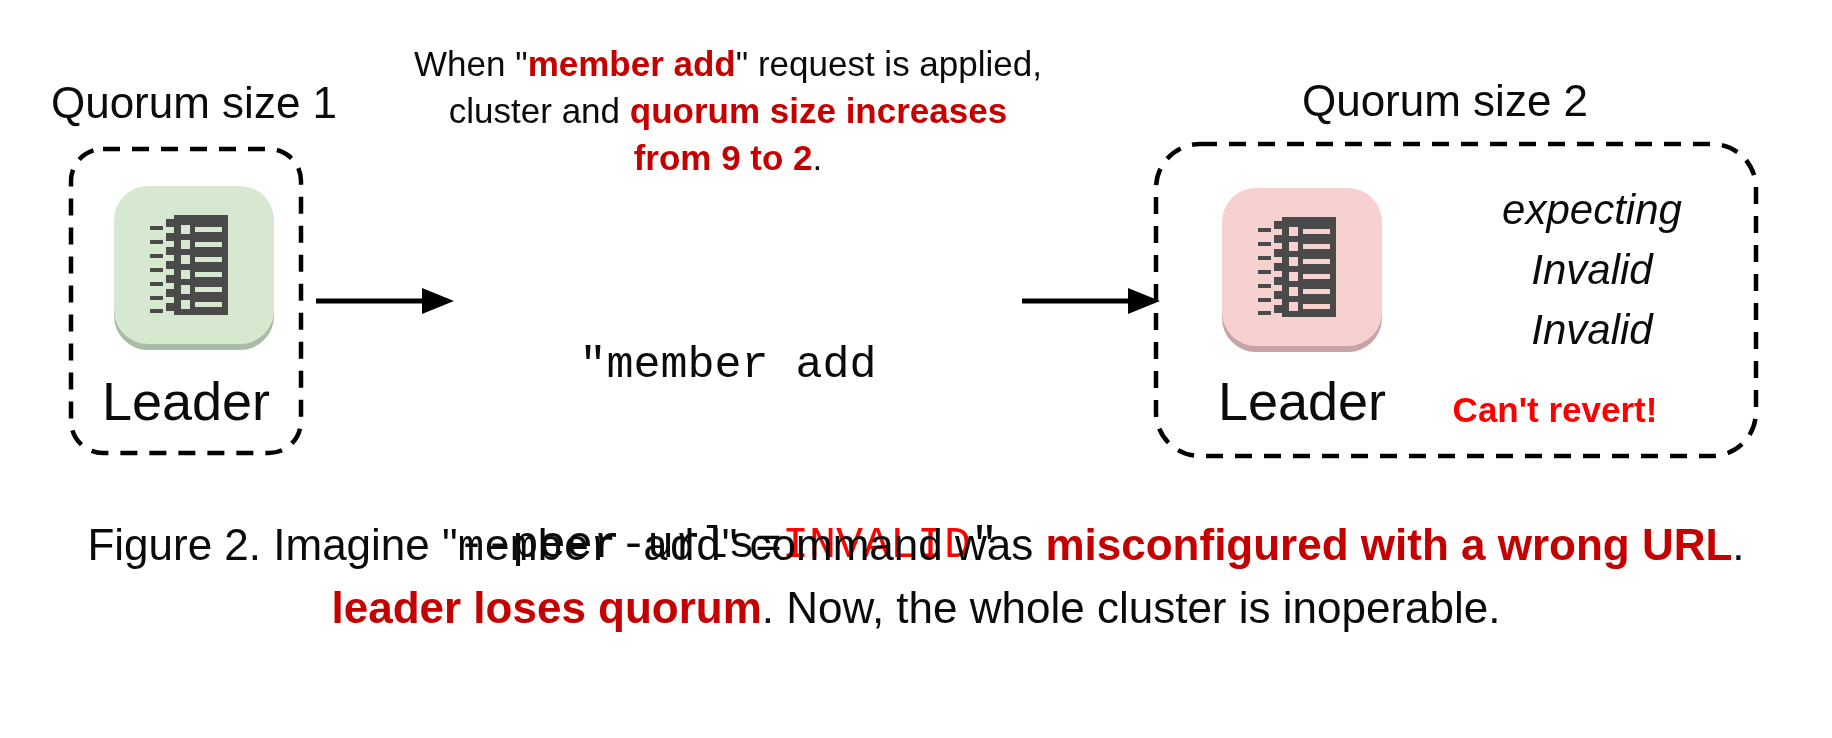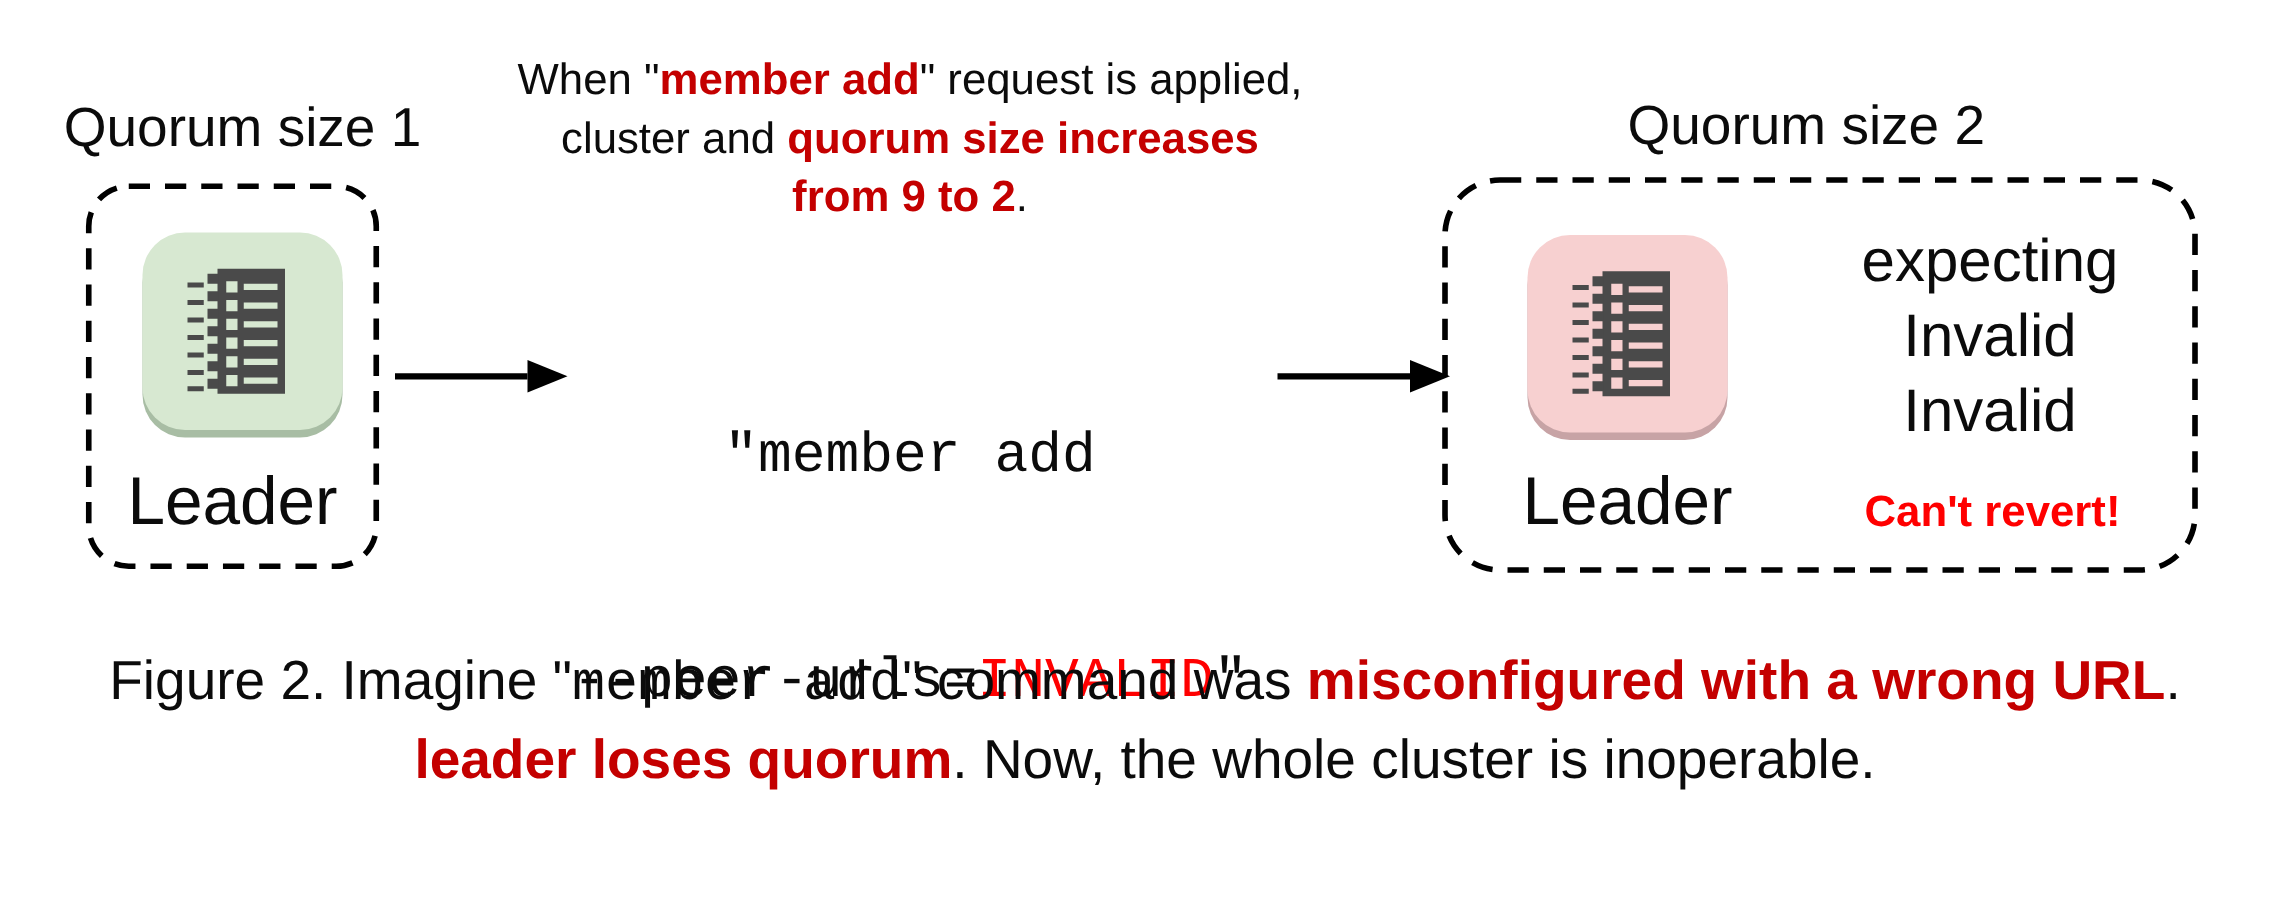--- a/index.html
+++ b/index.html
@@ -60,22 +60,23 @@
 
   .command {
     font-family: "Liberation Mono", monospace;
     font-size: 45px;
     line-height: 60px;
     text-align: center;
     white-space: pre;
   }
 
   .expect {
-    font-size: 48px;
+    font-size: 42px;
     line-height: 60px;
+    font-style: italic;
     text-align: center;
   }
   .warning {
     font-size: 35px;
     font-weight: bold;
     color: var(--red-bright, #ff0000);
     text-align: center;
     white-space: nowrap;
   }
 
@@ -199,20 +200,20 @@
   </div>
 
   <div class="abs node-label" style="left:1192px; top:370px; width:220px;">Leader</div>
 
   <div class="abs expect" style="left:1427px; top:180px; width:330px;">
     <div>expecting</div>
     <div>Invalid</div>
     <div>Invalid</div>
   </div>
 
-  <div class="abs warning" style="left:1429px; top:390px; width:330px;text-align:center;">Can't revert!</div>
+  <div class="abs warning" style="left:1390px; top:390px; width:330px;text-align:center;">Can't revert!</div>
 
   <div class="caption">
     <div><span class="fig">Figure 2.</span><span> Imagine "</span><span class="mono">member add</span><span>" command was </span><span class="red-bold">misconfigured with a wrong URL</span><span>.</span></div>
     <div><span class="red-bold">leader loses quorum</span><span>. Now, the whole cluster is inoperable.</span></div>
   </div>
 
 </div>
 
 </body></html>

